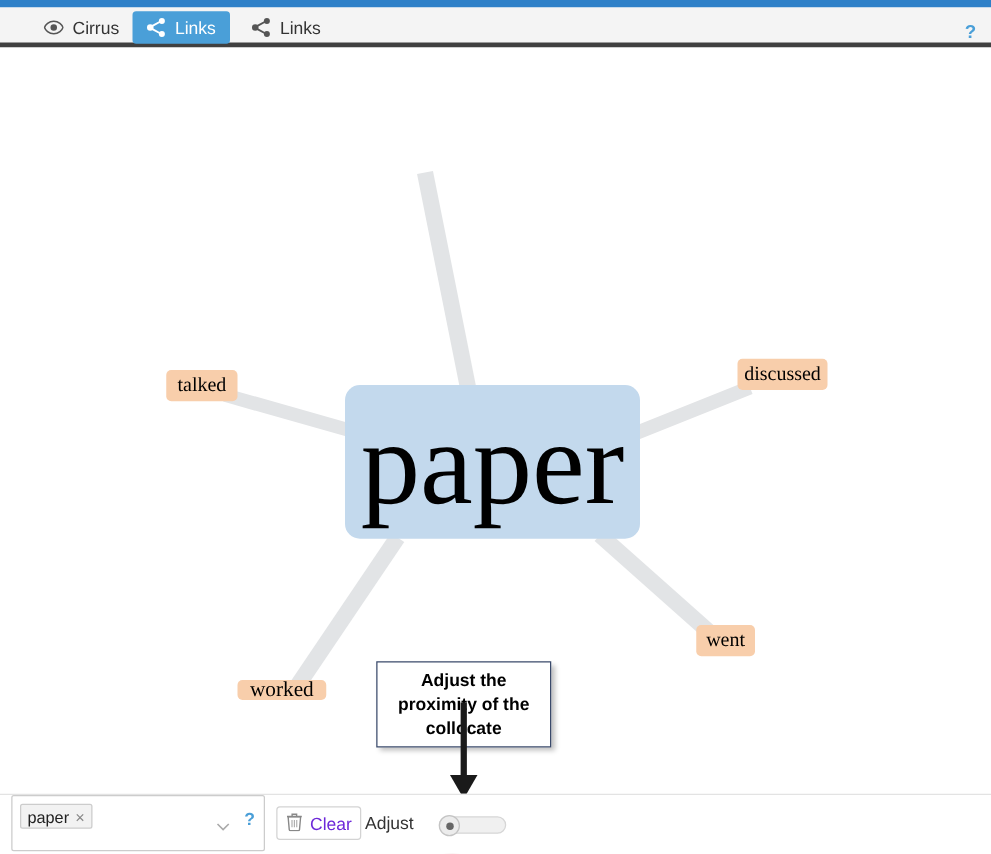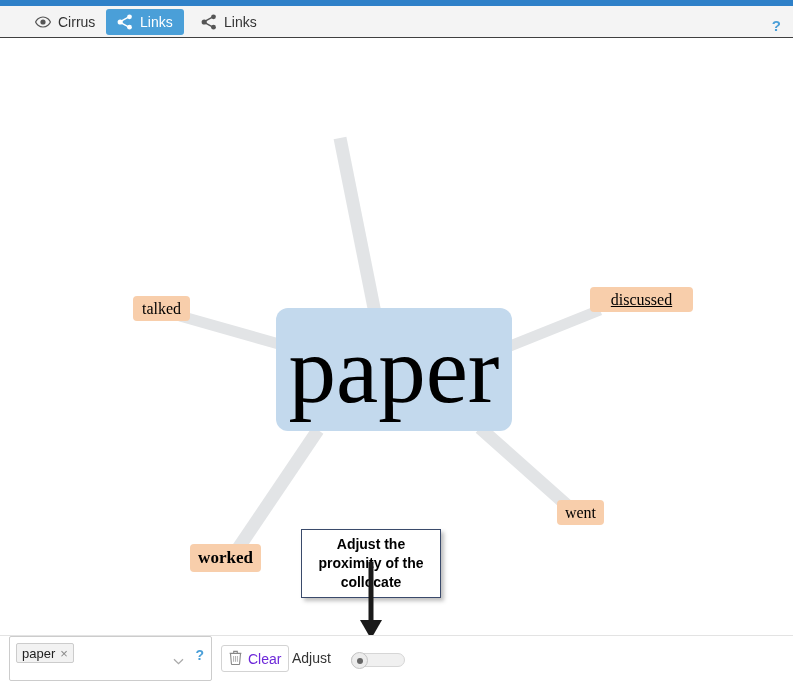--- a/index.html
+++ b/index.html
@@ -12,21 +12,21 @@
   }
   
   .topstrip{
     position:absolute;top:0;left:0;width:793px;height:6px;
     background:#2e80c8;
   }
   
   .tabbar{
     position:absolute;top:6px;left:0;width:793px;height:32px;
     background:#f4f4f4;
-    border-bottom:1px solid #404040;
+    border-bottom:4px solid #404040;
     box-sizing:border-box;
   }
   .tab{
     position:absolute;top:3px;height:26px;
     display:flex;align-items:center;gap:7px;
     padding:0 11px;border-radius:3px;box-sizing:border-box;
     font-size:14px;color:#333333;cursor:pointer;
     white-space:nowrap;
   }
   .tab.active{background:#4a9fd8;color:#ffffff;}
@@ -182,25 +182,25 @@
       <line x1="480" y1="390" x2="570" y2="470" stroke-width="13"></line>
       <line x1="318" y1="392" x2="235" y2="515" stroke-width="13"></line>
     </g>
   </svg>
 
   <div class="node center" style="left:276px;top:270px;width:236px;height:123px;font-size:95px;">paper</div>
 
 
   <div class="node sat" style="left:133px;top:258px;width:57px;height:25px;font-size:16px;">talked</div>
 
-  <div class="node sat" style="left:590px;top:249px;width:103px;height:25px;font-size:16px;text-decoration:underline;">discussed</div>
+  <div class="node sat" style="left:590px;top:249px;width:72px;height:25px;font-size:16px;">discussed</div>
 
   <div class="node sat" style="left:557px;top:462px;width:47px;height:25px;font-size:16px;">went</div>
 
-  <div class="node sat" style="left:190px;top:506px;width:71px;height:28px;font-size:17px;font-weight:bold;">worked</div>
+  <div class="node sat" style="left:190px;top:506px;width:71px;height:16px;font-size:17px;">worked</div>
 
   <div class="callout" style="left:301px;top:491px;width:140px;height:69px;">Adjust the proximity of the collocate</div>
 </div>
 
 <svg class="annot" width="793" height="683">
 
   <line x1="371" y1="562" x2="371" y2="625" stroke="#1a1a1a" stroke-width="5"></line>
   <polygon points="360,620 382,620 371,639" fill="#1a1a1a"></polygon>
 
   <ellipse cx="362" cy="659" rx="80" ry="22" fill="none" stroke="#b00000" stroke-width="3"></ellipse>

